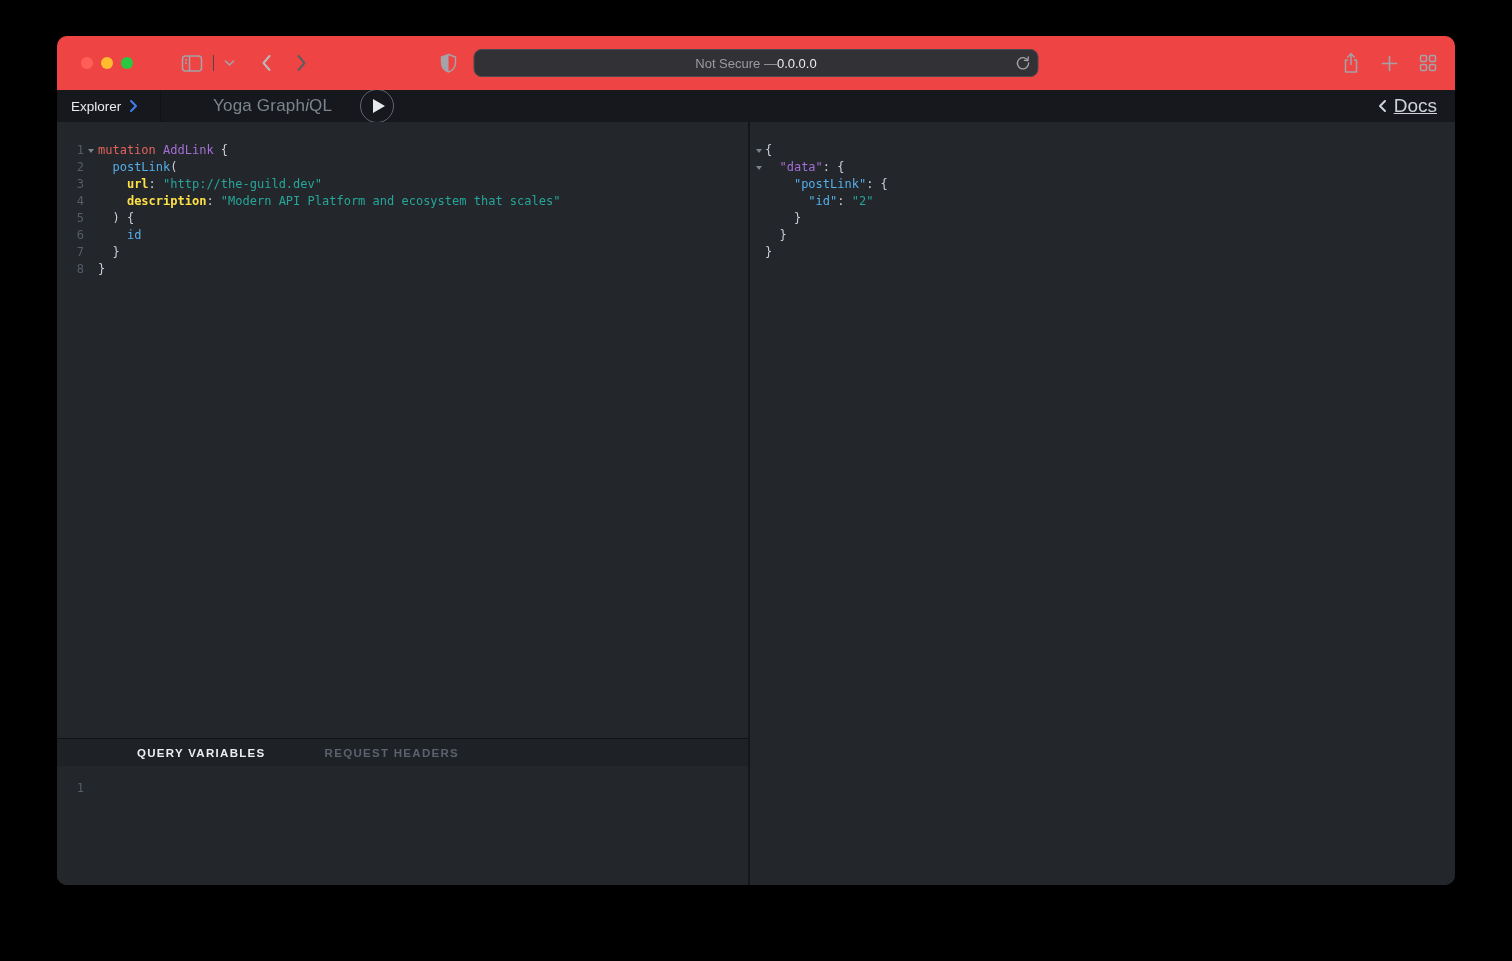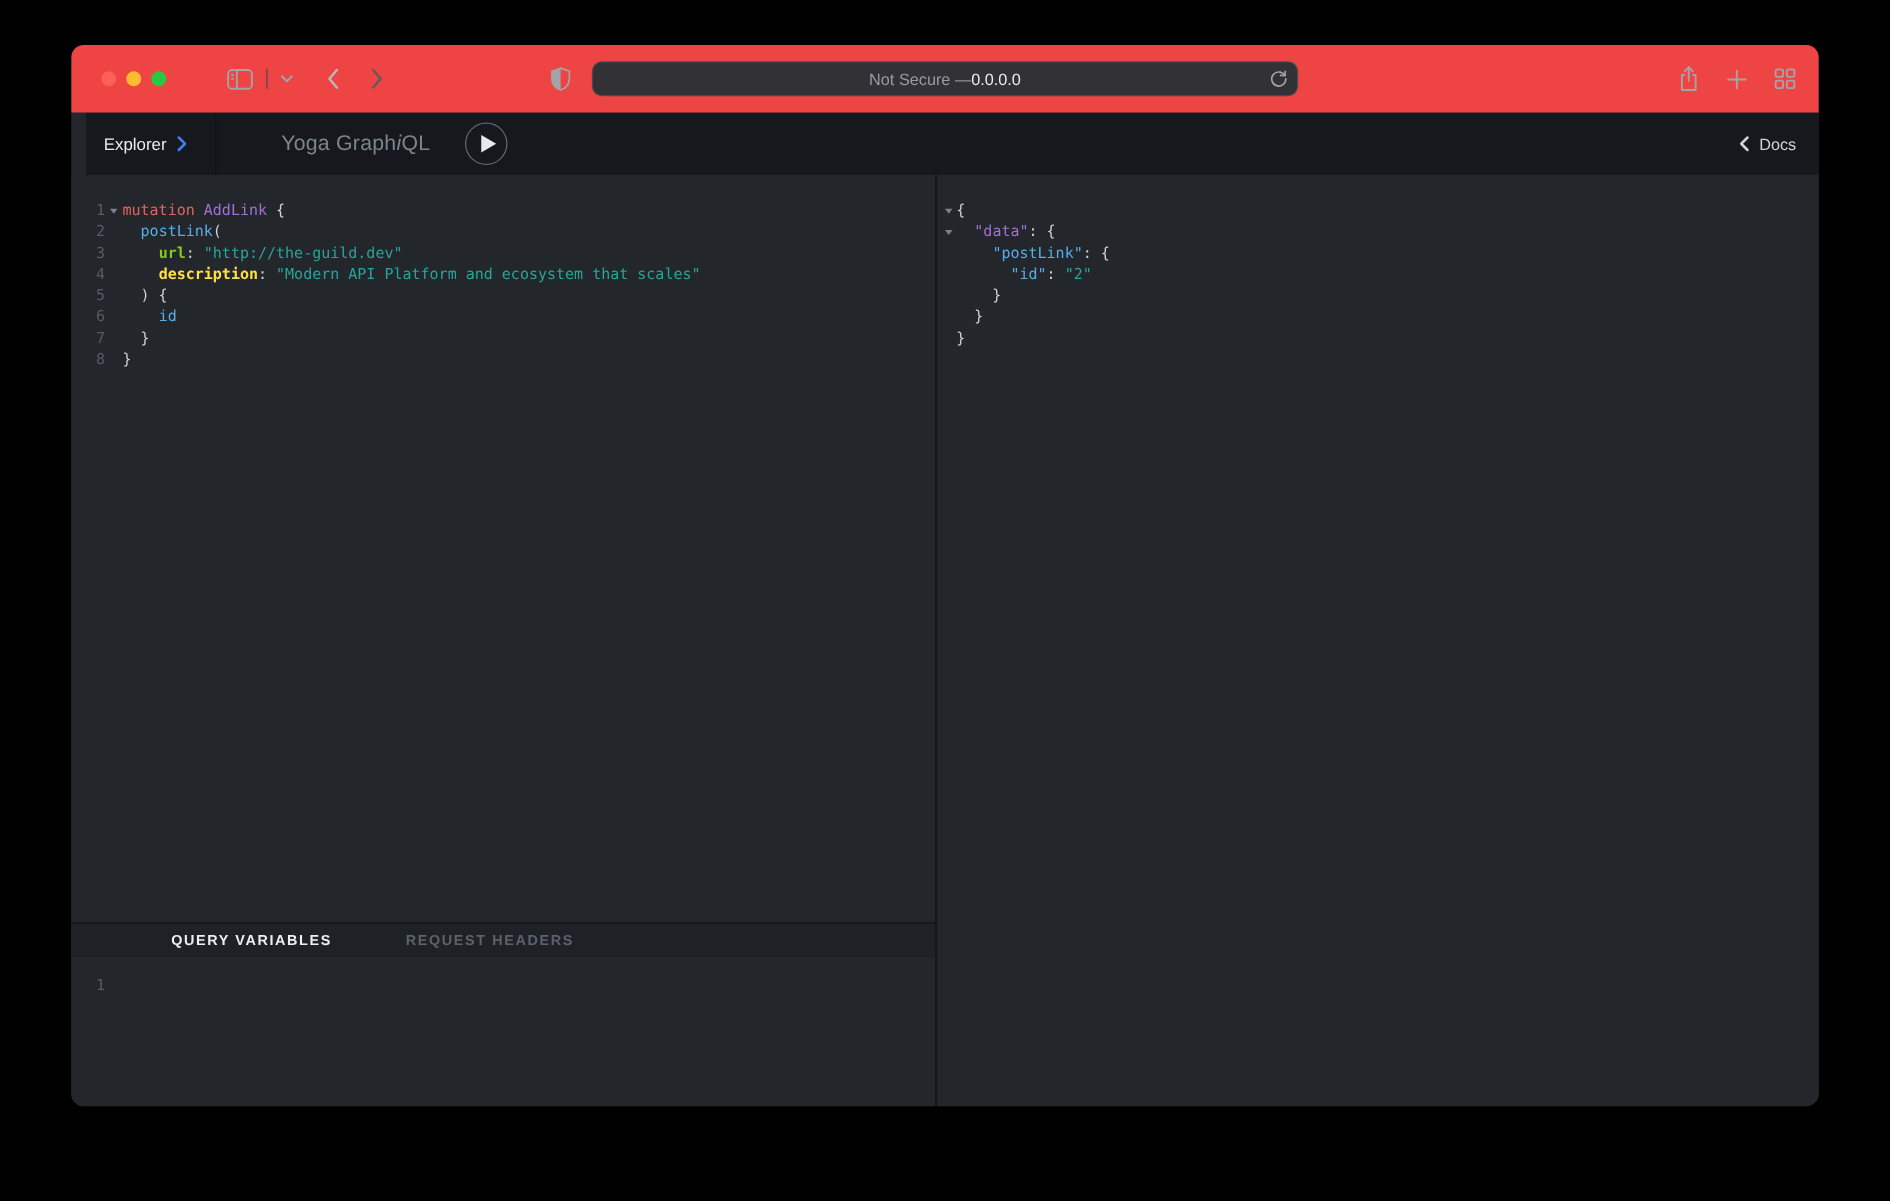--- a/index.html
+++ b/index.html
@@ -28,39 +28,39 @@
              width:565px; height:28px; background:#323236; border:1px solid #4a4a4e;
              border-radius:8px; display:flex; align-items:center; justify-content:center;
              font-size:13px; }
   .url-bar .sec { color:#9a9aa2; }
   .url-bar .host { color:#ececee; font-weight:400; }
   .reload { position:absolute; right:7px; top:50%; transform:translateY(-50%); }
 
   .right-icons { margin-left:auto; margin-right:18px; display:flex; align-items:center; gap:21px; }
 
   
-  .gql-toolbar { height:50px; flex:none; background:#16181d; display:flex; align-items:center;margin-left:12px; }
+  .gql-toolbar { height:32px; flex:none; background:#16181d; display:flex; align-items:center; }
   .explorer { width:103px; flex:none; display:flex; align-items:center; gap:8px;
               padding-left:14px; background:none; border:none; }
   .explorer span { color:#e9ebee; font-size:13.5px; }
   .toolbar-sep { width:1px; height:49px; background:#101216; flex:none; }
   .gql-title { margin-left:52px; font-size:17px; color:#7b8590; letter-spacing:.2px; flex:none; }
   .gql-title em { font-style:italic; }
   .play-btn { margin-left:28px; width:34px; height:34px; border-radius:50%;
               border:1.5px solid #5f6670; background:transparent; flex:none;
               display:flex; align-items:center; justify-content:center; }
   .play-tri { width:0; height:0; border-left:12px solid #e6e9ed;
               border-top:7.5px solid transparent; border-bottom:7.5px solid transparent;
               margin-left:3px; }
   .btn-row { display:flex; align-items:center; gap:13px; margin-left:22px; }
   .gql-btn { height:28px; padding:0 13px; background:#25282e; border:none; border-radius:6px;
              color:#eef0f3; font-size:13.5px; font-weight:700; font-family:"Liberation Sans",sans-serif; }
   .docs { margin-left:auto; margin-right:18px; display:flex; align-items:center; gap:7px;
           background:none; border:none; }
-  .docs span { color:#ced3da; font-size:13px; }
+  .docs span { color:#ced3da; font-size:19px;text-decoration:underline; }
 
   
   .main { flex:1; display:flex; min-height:0; }
   .left-pane { width:691px; flex:none; display:flex; flex-direction:column; background:#23262b; }
   .pane-divider { width:2px; background:#14161a; flex:none; }
   .right-pane { flex:1; background:#23262b; padding-top:20px; padding-left:2px; overflow:hidden; }
 
   .query-editor { flex:1; padding-top:20px; overflow:hidden; }
 
   .code-line { display:flex; height:17px; align-items:center;
@@ -208,21 +208,21 @@
             <span class="code"><span style="color: rgb(224, 100, 92);">mutation</span><span style="color: rgb(204, 208, 215);"> </span><span style="color: rgb(162, 111, 212); margin-top: 28px;">AddLink</span><span style="color: rgb(204, 208, 215);"> {</span></span>
           </div>
           <div class="code-line">
             <span class="gutter-num">2</span>
             <span class="foldcol"></span>
             <span class="code"><span style="color: rgb(204, 208, 215);">  </span><span style="color: rgb(86, 174, 232);">postLink</span><span style="color: rgb(204, 208, 215);">(</span></span>
           </div>
           <div class="code-line">
             <span class="gutter-num">3</span>
             <span class="foldcol"></span>
-            <span class="code"><span style="color: rgb(204, 208, 215);">    </span><span style="color: #84cc16; font-weight: bold;">url</span><span style="color: rgb(204, 208, 215);">: </span><span style="color: rgb(38, 166, 154);">"http://the-guild.dev"</span></span>
+            <span class="code"><span style="color: rgb(204, 208, 215);">    </span><span style="color: #fde047; font-weight: bold;">url</span><span style="color: rgb(204, 208, 215);">: </span><span style="color: rgb(38, 166, 154);">"http://the-guild.dev"</span></span>
           </div>
           <div class="code-line">
             <span class="gutter-num">4</span>
             <span class="foldcol"></span>
             <span class="code"><span style="color: rgb(204, 208, 215);">    </span><span style="color: #fde047; font-weight: bold;">description</span><span style="color: rgb(204, 208, 215);">: </span><span style="color: rgb(38, 166, 154);">"Modern API Platform and ecosystem that scales"</span></span>
           </div>
           <div class="code-line">
             <span class="gutter-num">5</span>
             <span class="foldcol"></span>
             <span class="code"><span style="color: rgb(204, 208, 215);">  ) {</span></span>

